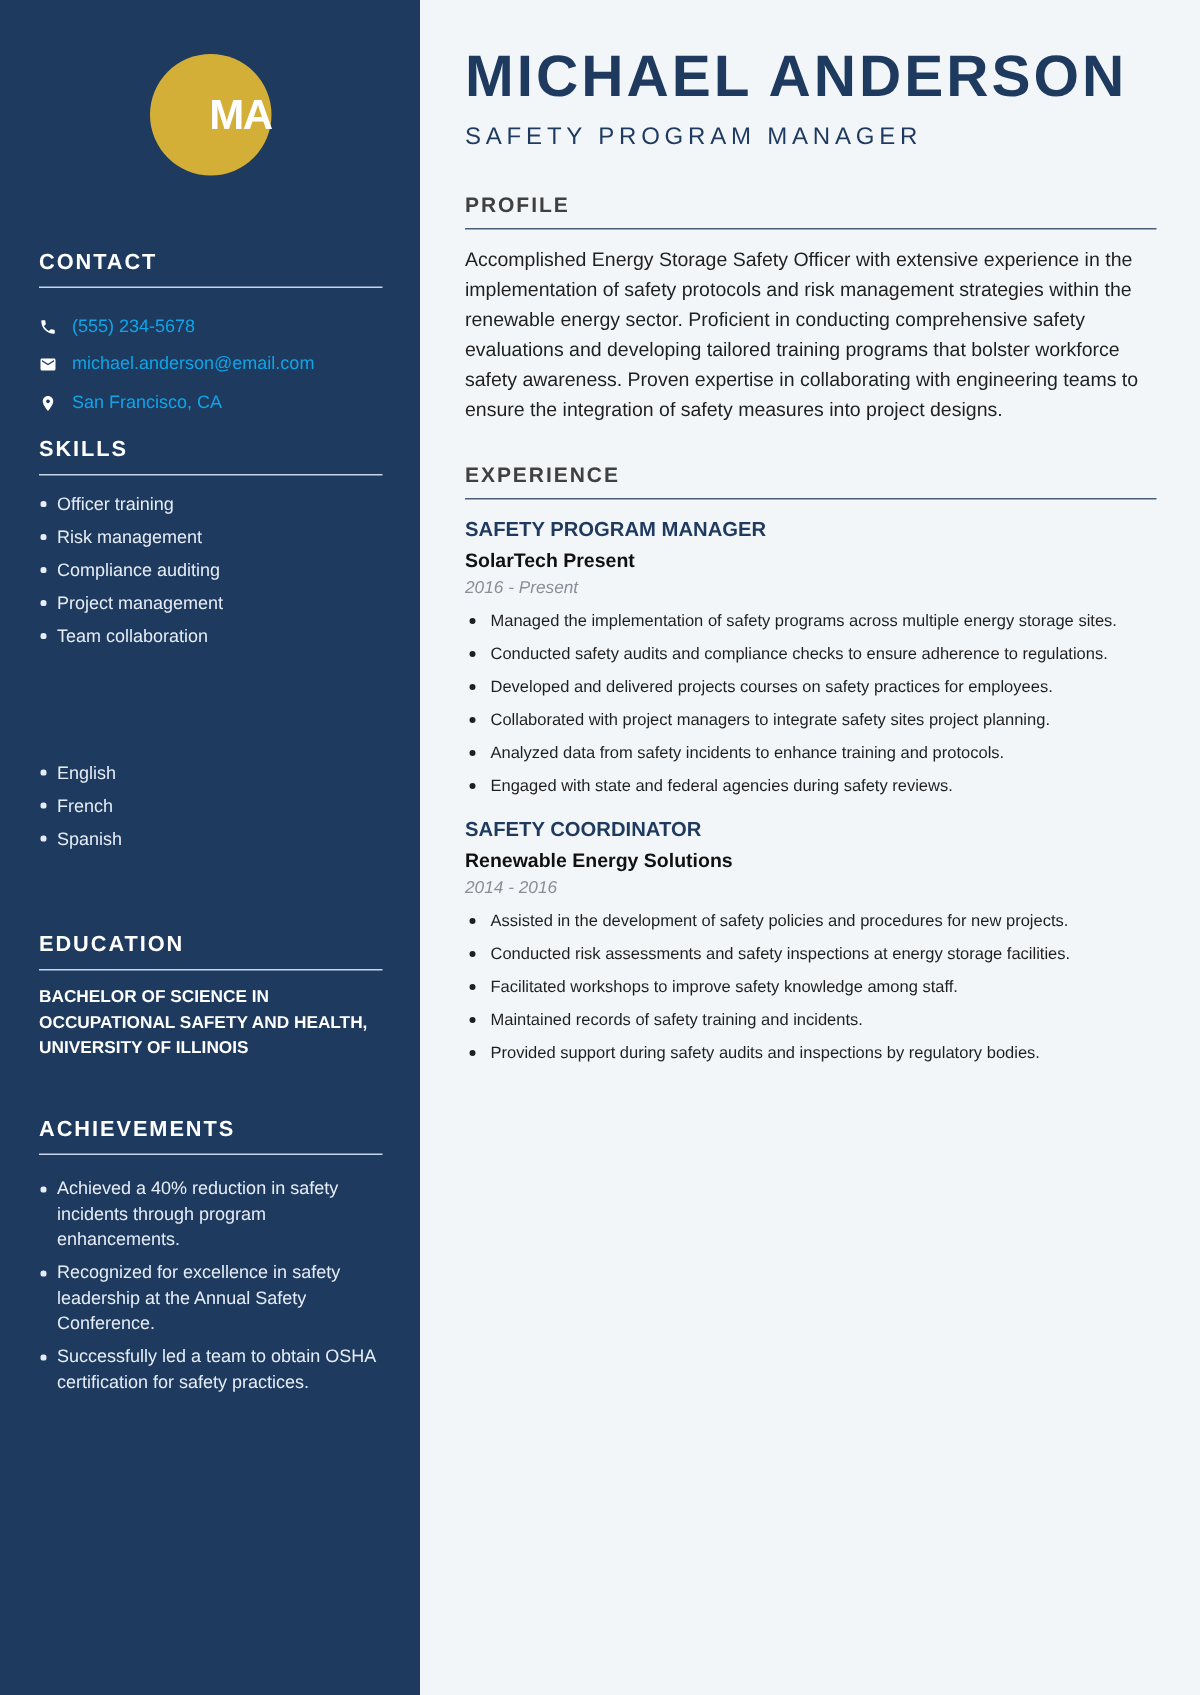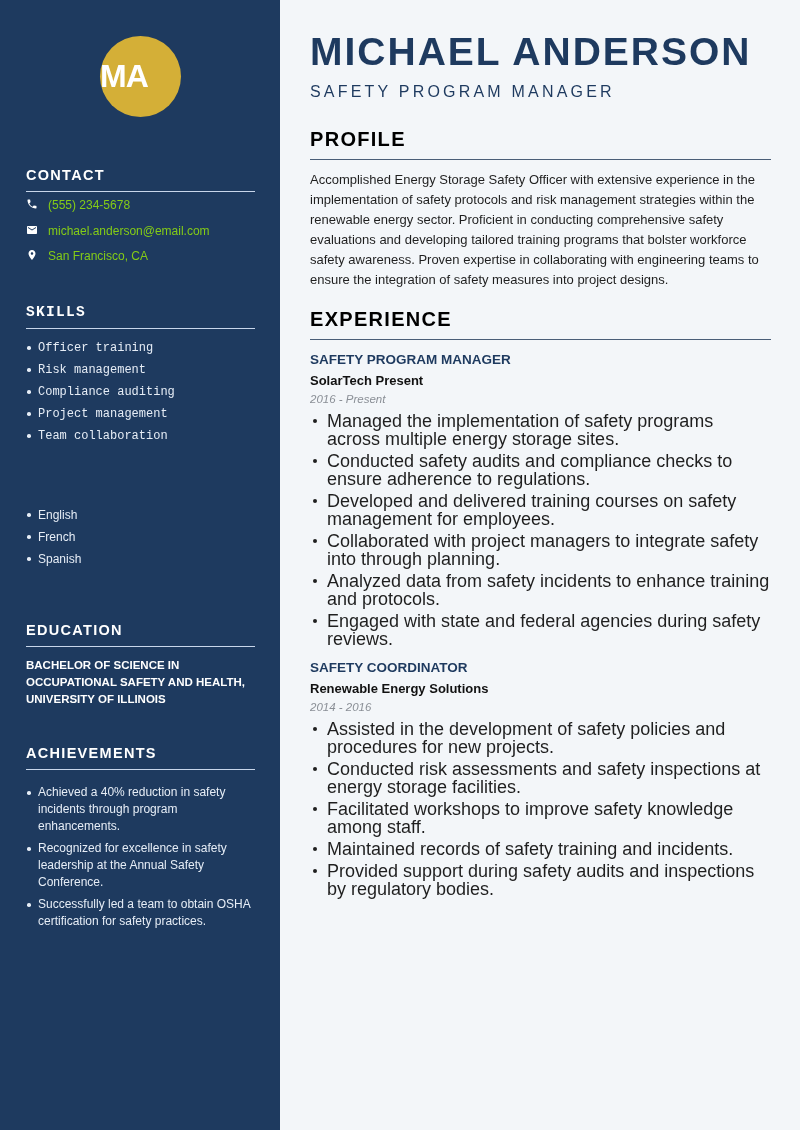--- a/index.html
+++ b/index.html
@@ -14,34 +14,34 @@
       position: absolute; left: 0; top: 0;
       width: 280px; height: 1130px;
       background: #1e3a5f;
       color: #ffffff;
       padding: 0 26px;
     }
     .avatar {
       position: absolute; left: 100px; top: 36px;
       width: 81px; height: 81px; border-radius: 50%;
       background: #d4af37;
-      display: flex; align-items: center; justify-content: flex-start;
-      color: #ffffff; font-weight: bold; font-size: 32px;
+      display: flex; align-items: center; justify-content: flex-end;
+      color: #ffffff; font-weight: bold; font-size: 28px;
       letter-spacing: -1px;
     }
     .side-section { position: absolute; left: 26px; width: 229px; }
     .side-heading {
       font-size: 14.5px; font-weight: bold; letter-spacing: 1.3px;
       color: #ffffff;
       padding-bottom: 8px;
       border-bottom: 1.5px solid #c8d6ea;
     }
     .contact-row {
-      display: flex; align-items: flex-start; height: 25.5px;
-      font-size: 12px; color: #84cc16;
+      display: flex; align-items: flex-end; height: 25.5px;
+      font-size: 12px; color: #0ea5e9;
     }
     .contact-row:first-of-type { margin-top: 6px; }
     .contact-icon { width: 22px; display: flex; align-items: center; }
     .contact-icon svg { width: 12px; height: 12px; fill: #ffffff; }
     .side-list { list-style: none; margin-top: 8px; }
     .side-list li {
       position: relative; padding-left: 12px;
       font-size: 12px; color: #e6edf6; line-height: 22px;
     }
     .side-list li::before {
@@ -70,22 +70,22 @@
       font-size: 39px; font-weight: bold; letter-spacing: 2px;
       color: #1e3a5f; white-space: nowrap;
     }
     .job-title {
       position: absolute; top: 83px; left: 0;
       font-size: 16px; letter-spacing: 3.2px; color: #1e3a5f;
       white-space: nowrap;
     }
     .main-section { position: absolute; left: 0; width: 461px; }
     .main-heading {
-      font-size: 20px; font-weight: bold; letter-spacing: 1.3px;
-      color: #000000;
+      font-size: 14px; font-weight: bold; letter-spacing: 1.3px;
+      color: #404040;
       padding-bottom: 8px;
       border-bottom: 1.2px solid #4a5e78;
     }
     .profile-text {
       margin-top: 10px;
       font-size: 13px; line-height: 20px; color: #1f1f1f;
     }
     .job { margin-top: 12px; }
     .job-role {
       font-size: 13.5px; font-weight: bold; color: #1e3a5f;
@@ -94,21 +94,21 @@
       margin-top: 6px;
       font-size: 13px; font-weight: bold; color: #111111;
     }
     .job-dates {
       margin-top: 5px;
       font-size: 11.5px; font-style: italic; color: #8a8f96;
     }
     .job-bullets { list-style: none; margin-top: 7px; }
     .job-bullets li {
       position: relative; padding-left: 17px;
-      font-size: 18px; line-height: 18px; color: #1f1f1f;
+      font-size: 11px; line-height: 18px; color: #1f1f1f;
       margin-bottom: 4px;
     }
     .job-bullets li::before {
       content: ""; position: absolute; left: 3px; top: 7px;
       width: 4px; height: 4px; border-radius: 50%; background: #1f1f1f;
     }
   </style>
 </head>
 <body>
 
@@ -138,21 +138,21 @@
     <div class="contact-row">
       <span class="contact-icon">
         <svg viewBox="0 0 24 24">
             <path d="M12 2C8.1 2 5 5.1 5 9c0 5.3 7 13 7 13s7-7.7 7-13c0-3.9-3.1-7-7-7zm0 9.5c-1.4 0-2.5-1.1-2.5-2.5S10.6 6.5 12 6.5s2.5 1.1 2.5 2.5-1.1 2.5-2.5 2.5z"></path>
           </svg>
       </span>
       <span>San Francisco, CA</span>
     </div>
   </section>
 
-  <section class="side-section" style="top:304px;font-family:Liberation Mono, monospace;">
+  <section class="side-section" style="top:292px;">
     <h2 class="side-heading">SKILLS</h2>
     <ul class="side-list">
       <li>Officer training</li>
       <li>Risk management</li>
       <li>Compliance auditing</li>
       <li>Project management</li>
       <li>Team collaboration</li>
     </ul>
   </section>
 
@@ -191,22 +191,22 @@
   <section class="main-section" style="top:308px;">
     <h2 class="main-heading">EXPERIENCE</h2>
 
     <div class="job">
       <div class="job-role">SAFETY PROGRAM MANAGER</div>
       <div class="job-company">SolarTech Present</div>
       <div class="job-dates">2016 - Present</div>
       <ul class="job-bullets">
         <li>Managed the implementation of safety programs across multiple energy storage sites.</li>
         <li>Conducted safety audits and compliance checks to ensure adherence to regulations.</li>
-        <li>Developed and delivered training courses on safety management for employees.</li>
-        <li>Collaborated with project managers to integrate safety into through planning.</li>
+        <li>Developed and delivered projects courses on safety practices for employees.</li>
+        <li>Collaborated with project managers to integrate safety sites project planning.</li>
         <li>Analyzed data from safety incidents to enhance training and protocols.</li>
         <li>Engaged with state and federal agencies during safety reviews.</li>
       </ul>
     </div>
 
     <div class="job" style="">
       <div class="job-role">SAFETY COORDINATOR</div>
       <div class="job-company">Renewable Energy Solutions</div>
       <div class="job-dates">2014 - 2016</div>
       <ul class="job-bullets">

